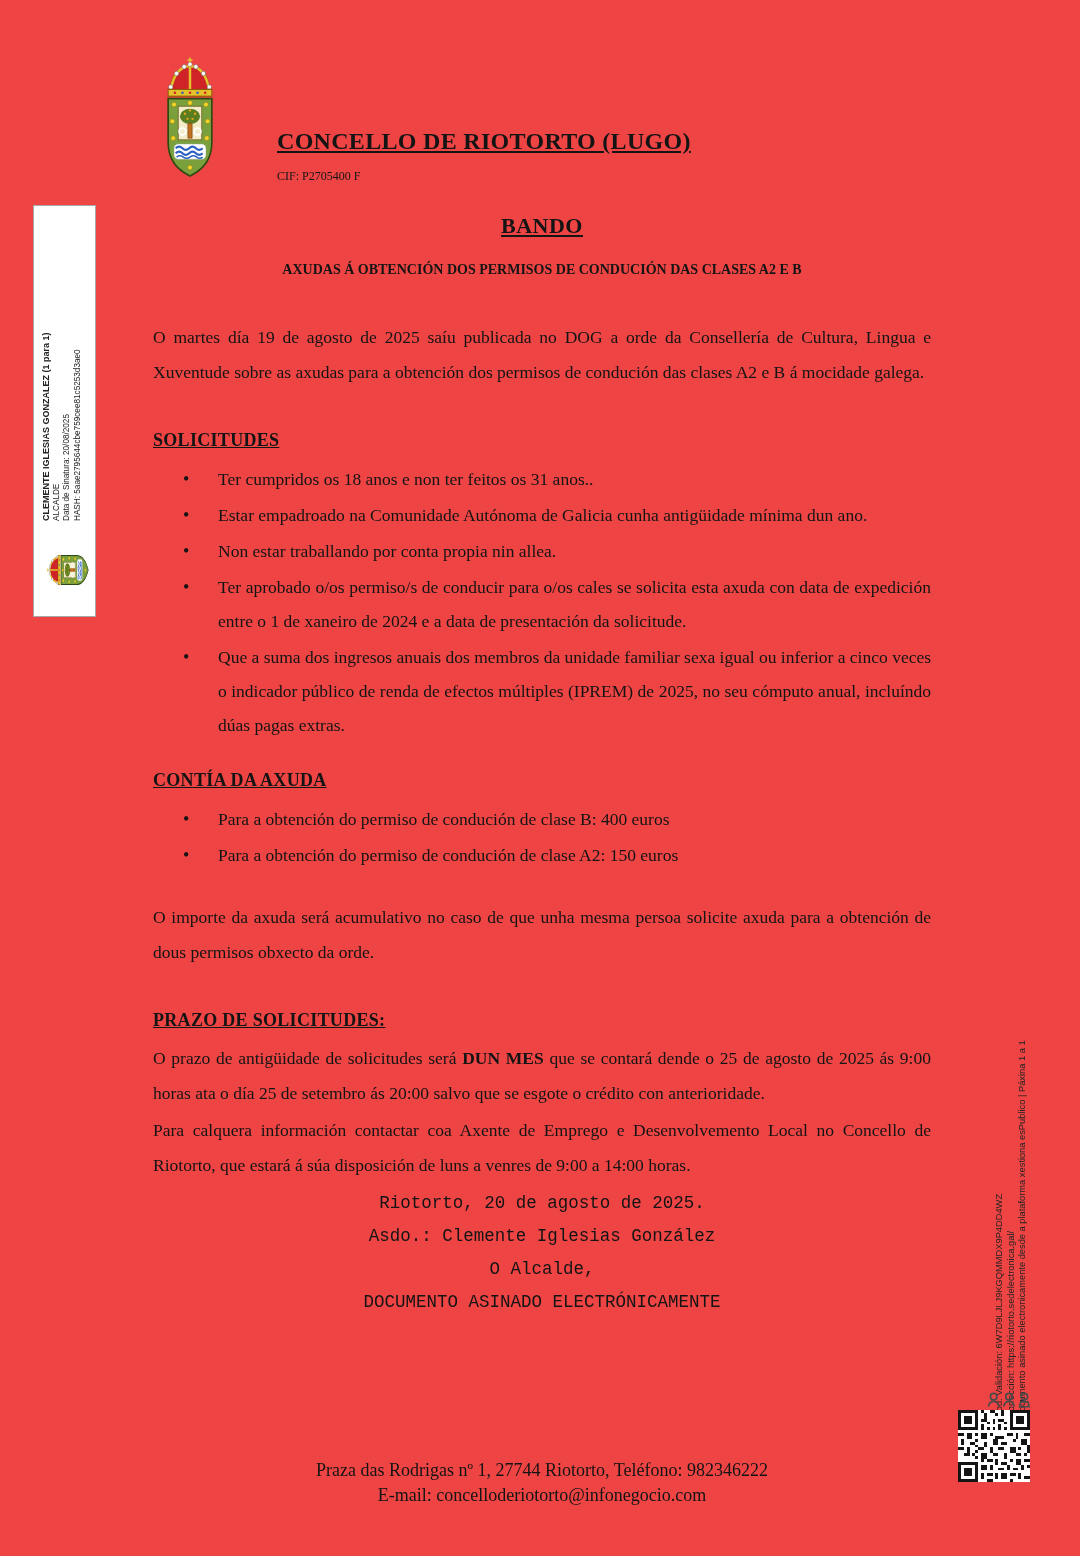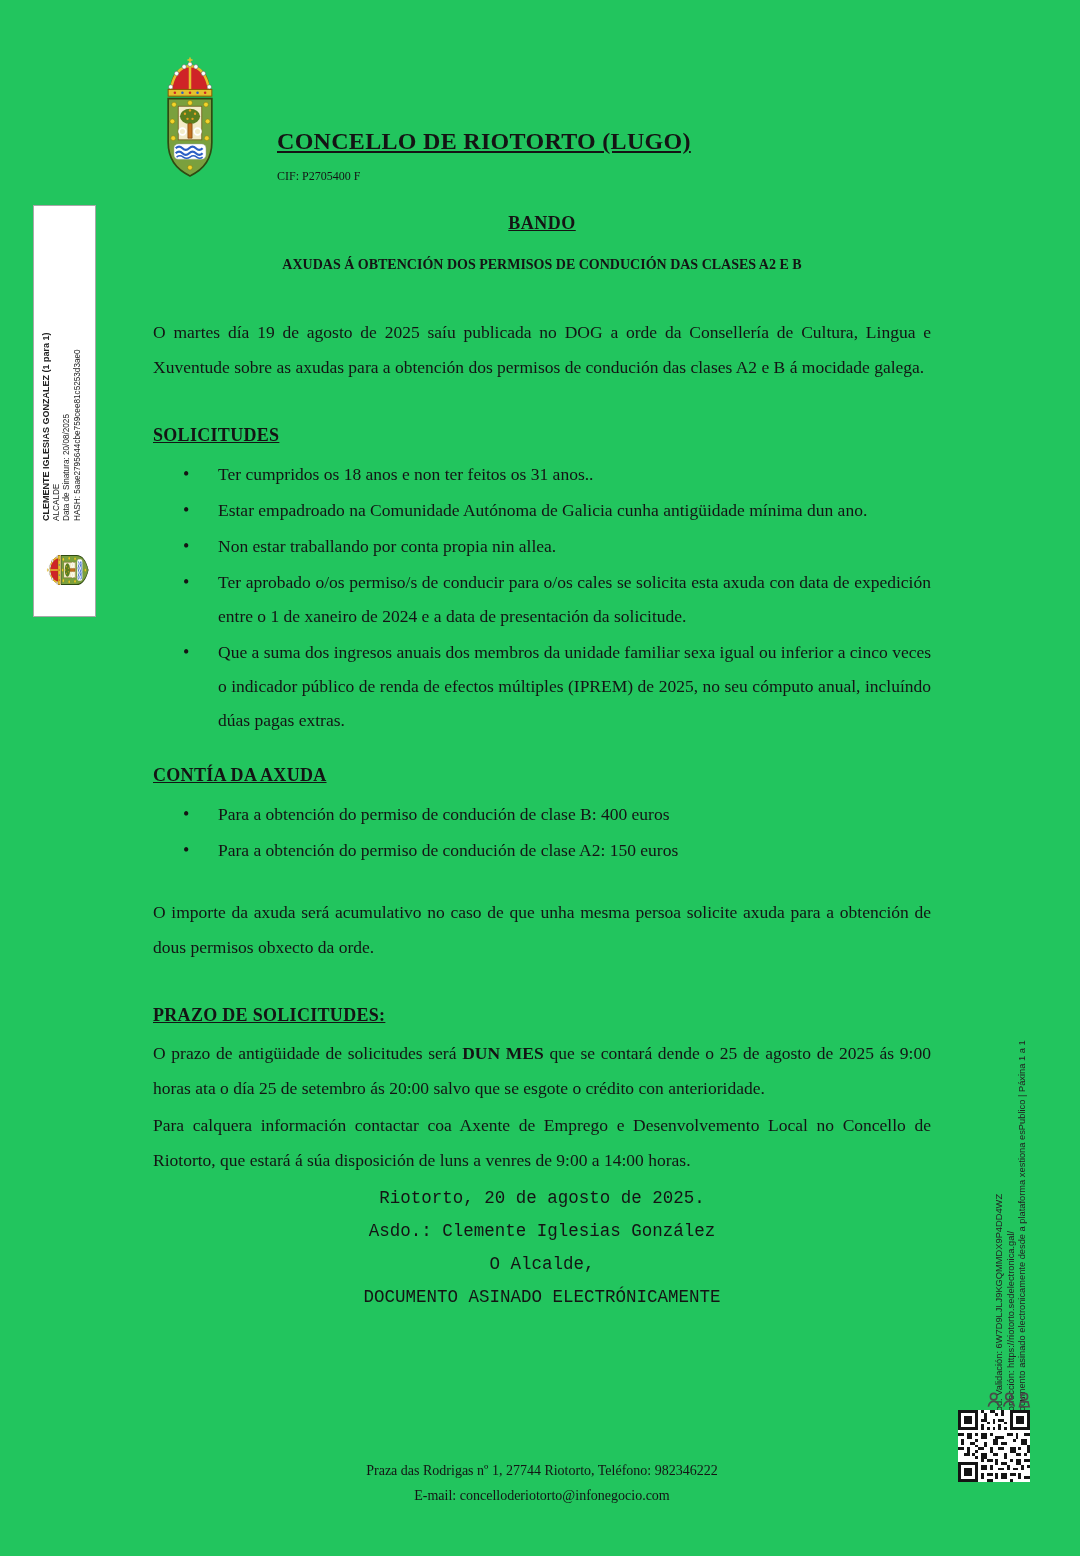--- a/index.html
+++ b/index.html
@@ -1,18 +1,18 @@
 <!DOCTYPE html>
 <html><head>
 <meta charset="utf-8">
 <style>
   * { margin:0; padding:0; box-sizing:border-box; }
   html,body { background:#ffffff; }
   .page {
-    position:relative; width:1080px; height:1556px; background:#22c55e;
+    position:relative; width:1080px; height:1556px; background:#ef4444;
     font-family:"Liberation Serif", serif; color:#141414; overflow:hidden;
   }
 
   
   .coa-header { position:absolute; left:148px; top:52px; width:84px; height:132px; }
   .header-text { position:absolute; left:277px; top:128px; }
   .doc-title { font-size:24px; font-weight:bold; text-decoration:underline; letter-spacing:.3px; }
   .doc-cif { font-size:12px; margin-top:14px; }
 
   
@@ -21,35 +21,35 @@
     position:absolute; left:41px; top:521px; width:208px;
     transform:rotate(-90deg); transform-origin:0 0;
     font-family:"Liberation Sans", sans-serif; font-size:8.2px; line-height:10.5px; color:#222;
     white-space:nowrap;
   }
   .left-rotated .sig-name { font-size:9px; font-weight:bold; }
   .seal-svg { position:absolute; left:40px; top:548px; width:56px; height:44px; transform:rotate(-90deg); }
 
   
   .main { position:absolute; left:153px; top:213px; width:778px; font-size:17.5px; }
-  .bando { font-size:18px; font-weight:bold; text-decoration:underline; text-align:center; letter-spacing:.5px; }
+  .bando { font-size:22px; font-weight:bold; text-decoration:underline; text-align:center; letter-spacing:.5px; }
   .subject { font-size:14px; font-weight:bold; text-align:center; margin-top:23px; }
   .para { text-align:justify; line-height:35px; margin-top:42px; }
   .h2 { font-size:18px; font-weight:bold; text-decoration:underline; margin-top:40px; letter-spacing:.3px; }
   .h2.tight { margin-top:28px; }
   ul.bullets { list-style:none; margin-top:11px; }
   ul.bullets li { position:relative; padding-left:65px; line-height:34px; text-align:justify; margin-bottom:2px; }
   ul.bullets li::before { content:"•"; position:absolute; left:30px; top:0; font-size:18px; }
   .para.tight { margin-top:28px; }
   .para.close { margin-top:10px; }
   .para.nogap { margin-top:2px; }
   .sig-block { margin-top:4px; text-align:center; line-height:33px;font-family:Liberation Mono, monospace; }
 
   
-  .footer { position:absolute; left:153px; top:1458px; width:778px; text-align:center; font-size:14px; line-height:25px; }
+  .footer { position:absolute; left:153px; top:1458px; width:778px; text-align:center; font-size:18px; line-height:25px; }
 
   
   .right-rotated {
     position:absolute; left:994px; top:1418px; width:456px;
     transform:rotate(-90deg); transform-origin:0 0;
     font-family:"Liberation Sans", sans-serif; font-size:9.3px; line-height:11.5px; color:#222;
     white-space:nowrap;
   }
 
   

